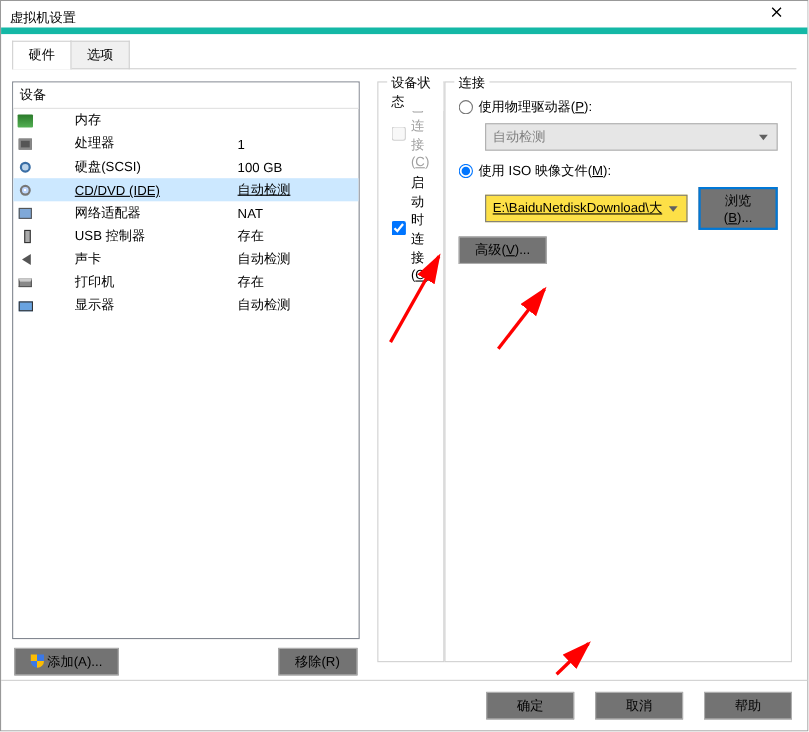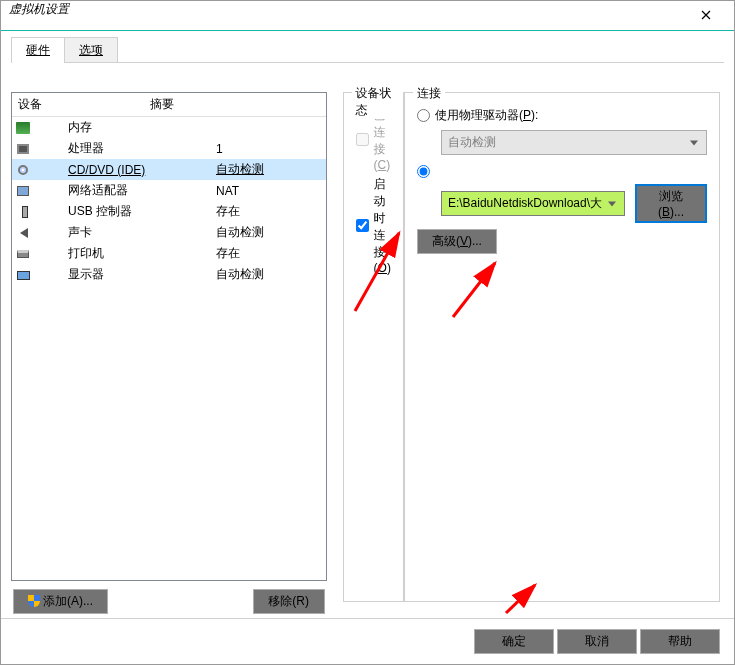--- a/index.html
+++ b/index.html
@@ -1,25 +1,25 @@
 <!DOCTYPE html>
 <html><head>
 <meta charset="utf-8">
 <style>
 * { box-sizing: border-box; font-family: "Microsoft YaHei", "Segoe UI", Tahoma, sans-serif; font-size: 12px; }
 body { margin: 0; padding: 0; background: #fff; }
 .window { width: 735px; height: 665px; border: 1px solid #999; background: #fff; display: flex; flex-direction: column; position: relative; }
-.titlebar { height: 30px; display: flex; align-items: flex-start; padding: 0 8px; border-bottom: 1px solid #14b8a6; background: #fff; font-style: italic; }
+.titlebar { height: 30px; display: flex; align-items: flex-end; padding: 0 8px; border-bottom: 6px solid #14b8a6; background: #fff; }
 .titlebar-title { flex: 1; color: #000; }
 .close-btn { width: 40px; height: 28px; display: flex; align-items: center; justify-content: center; cursor: pointer; }
 .tabs { display: flex; padding: 6px 10px 0 10px; }
-.tab { padding: 4px 14px; border: 1px solid #d0d0d0; border-bottom: none; background: #fff; margin-right: -1px; cursor: pointer; position: relative; z-index: 2; text-decoration: underline; }
+.tab { padding: 4px 14px; border: 1px solid #d0d0d0; border-bottom: none; background: #fff; margin-right: -1px; cursor: pointer; position: relative; z-index: 2; }
 .tab.inactive { background: #f0f0f0; z-index: 0; }
 .tab-line { border-top: 1px solid #d0d0d0; margin: 0 10px; position: relative; top: -1px; z-index: 1; }
-.content { flex: 1; display: flex; padding: 28px 10px 4px 10px; gap: 16px; overflow: hidden; }
+.content { flex: 1; display: flex; padding: 10px 10px 4px 10px; gap: 16px; overflow: hidden; }
 .left-panel { width: 344px; display: flex; flex-direction: column; }
 .hw-table { border: 1px solid #828790; flex: 1; background: #fff; overflow: hidden; }
 .hw-header { display: flex; border-bottom: 1px solid #e0e0e0; background: #fff; }
 .hw-header > div { padding: 3px 6px; }
 .hw-col1 { width: 132px; }
 .hw-col2 { flex: 1; }
 .hw-row { display: flex; padding: 2px 0; align-items: center; cursor: default; gap: 34px; }
 .hw-row.selected { background: #cce8ff; text-decoration: underline; }
 .hw-row .icon-cell { width: 22px; text-align: center; }
 .hw-row .name-cell { width: 110px; padding-left: 0; }
@@ -29,26 +29,26 @@
 .btn.focus { border: 2px solid #0078d7; padding: 2px 13px; }
 .shield { display:inline-block; width:12px; height:12px; vertical-align: -2px; margin-right:3px; background: conic-gradient(#3b78e7 0 25%, #fbbc04 25% 50%, #3b78e7 50% 75%, #fbbc04 75% 100%); border-radius: 0 0 50% 50%; }
 .right-panel { flex: 1; display: flex; padding-right: 4px; }
 .groupbox { border: 1px solid #d0d0d0; margin-bottom: 12px; padding: 10px 12px; position: relative; }
 .groupbox .legend { position: absolute; top: -8px; left: 8px; background: #fff; padding: 0 4px; }
 .check-row, .radio-row { display: flex; align-items: center; margin: 4px 0; }
 .check-row input, .radio-row input { margin: 0 5px 0 0; }
 .disabled-text { color: #a0a0a0; }
 .underline { text-decoration: underline; }
 .combo { width: 100%; border: 1px solid #adadad; background: #e6e6e6; padding: 3px 22px 3px 6px; color: #808080; position: relative; margin: 6px 0 10px 24px; width: calc(100% - 24px); }
-.combo.enabled { background: #bef264; color: #000; border: 1px solid #7a7a7a; }
+.combo.enabled { background: #fde047; color: #000; border: 1px solid #7a7a7a; text-decoration: underline; }
 .combo::after { content: ""; position: absolute; right: 8px; top: 50%; width: 0; height: 0; border-left: 4px solid transparent; border-right: 4px solid transparent; border-top: 5px solid #606060; transform: translateY(-50%); }
 .combo-row { display: flex; align-items: center; margin: 6px 0 6px 24px; gap: 10px; }
 .combo-row .combo { margin: 0; flex: 1; }
 .right-btn-row { display: flex; justify-content: flex-start; margin-top: 6px; }
-.footer { border-top: 1px solid #d0d0d0; padding: 10px 14px; display: flex; justify-content: flex-end; gap: 3px; }
+.footer { border-top: 1px solid #d0d0d0; padding: 10px 14px; display: flex; justify-content: flex-end; gap: 19px; }
 .footer .btn { min-width: 80px; }
 .hw-icon { width: 14px; height: 12px; display: inline-block; vertical-align: middle; }
 .icon-mem { background: linear-gradient(#2a7a2a,#54b054); border-radius:1px; }
 .icon-cpu { background: #555; border:2px solid #888; width:12px; height:10px;}
 .icon-disk { border-radius:50%; border:2px solid #3a6ea5; width:10px; height:10px; background:#bcd4ea;}
 .icon-cd  { border-radius:50%; border:2px solid #777; width:10px; height:10px; background: radial-gradient(circle,#fff 25%, #c0d8ff 26%);}
 .icon-net { width:12px;height:10px; border:1px solid #555; background:#7fa8d8;}
 .icon-usb { width:6px;height:12px; border:1px solid #333; background:#aaa; margin-left:3px;}
 .icon-snd { width:0;height:0;border-top:5px solid transparent;border-bottom:5px solid transparent;border-right:8px solid #555; margin-left:2px;}
 .icon-prn { width:12px;height:8px; background:#888;border:1px solid #555; border-top:3px solid #ccc;}
@@ -74,31 +74,35 @@
     <div class="tab inactive">选项</div>
   </div>
   <div class="tab-line"></div>
 
   <div class="content">
 
     <div class="left-panel">
       <div class="hw-table">
         <div class="hw-header">
           <div class="hw-col1">设备</div>
-          <div class="hw-col2">摘要</div>
         </div>
         <div id="hw-rows">
             <div class="hw-row">
               <span class="icon-cell"><span class="hw-icon icon-mem"></span></span>
               <span class="name-cell">内存</span>
             </div>
             <div class="hw-row">
               <span class="icon-cell"><span class="hw-icon icon-cpu"></span></span>
               <span class="name-cell">处理器</span>
               <span class="summary-cell">1</span>
+            </div>
+            <div class="hw-row">
+              <span class="icon-cell"><span class="hw-icon icon-disk"></span></span>
+              <span class="name-cell">硬盘(SCSI)</span>
+              <span class="summary-cell">100 GB</span>
             </div>
             <div class="hw-row selected">
               <span class="icon-cell"><span class="hw-icon icon-cd"></span></span>
               <span class="name-cell">CD/DVD (IDE)</span>
               <span class="summary-cell">自动检测</span>
             </div>
             <div class="hw-row">
               <span class="icon-cell"><span class="hw-icon icon-net"></span></span>
               <span class="name-cell">网络适配器</span>
               <span class="summary-cell">NAT</span>
@@ -148,20 +152,21 @@
         <span class="legend">连接</span>
 
         <div class="radio-row">
           <input type="radio" name="conn" style="">
           <span><span>使用物理驱动器(</span><span class="underline">P</span><span>):</span></span>
         </div>
         <div class="combo">自动检测</div>
 
         <div class="radio-row">
           <input type="radio" name="conn" checked="" style="">
+          <span><span>使用 ISO 映像文件(</span><span class="underline">M</span><span>):</span></span>
         </div>
         <div class="combo-row">
           <div class="combo enabled">E:\BaiduNetdiskDownload\大</div>
           <div class="btn focus"><span>浏览(</span><span class="underline">B</span><span>)...</span></div>
         </div>
 
         <div class="right-btn-row">
           <div class="btn"><span>高级(</span><span class="underline">V</span><span>)...</span></div>
         </div>
       </div>

